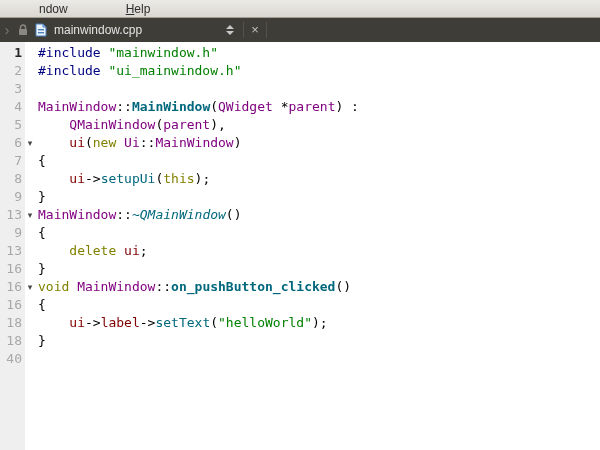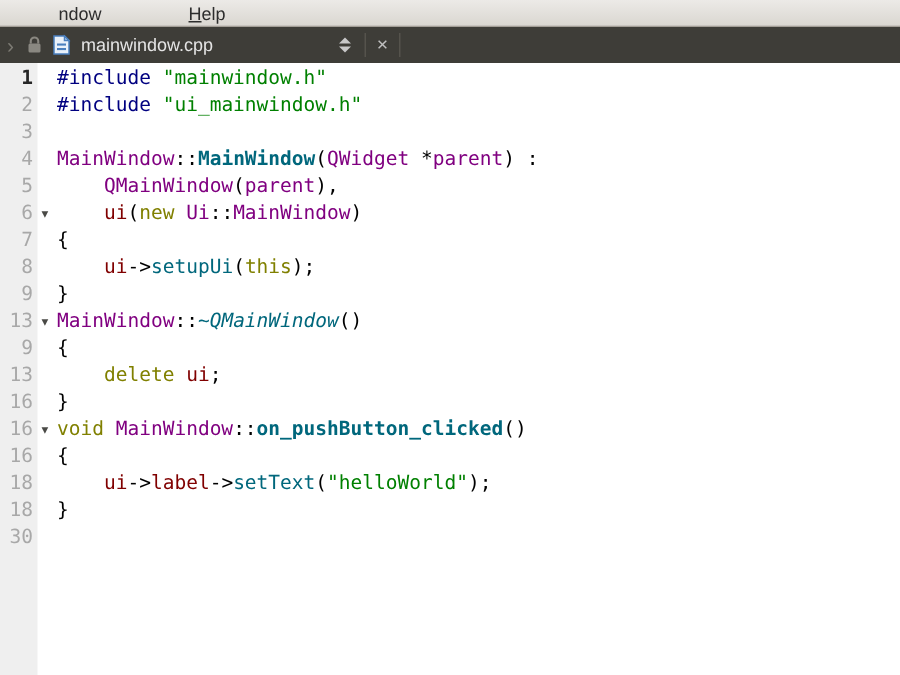--- a/index.html
+++ b/index.html
@@ -84,15 +84,15 @@
       <div class="line"><span class="num">8</span><span class="fold"></span><span class="code"><span style="color: rgb(0, 0, 0);">    </span><span style="color: rgb(128, 0, 0);">ui</span><span style="color: rgb(0, 0, 0);">-&gt;</span><span style="color: rgb(0, 103, 124);">setupUi</span><span style="color: rgb(0, 0, 0);">(</span><span style="color: rgb(128, 128, 0);">this</span><span style="color: rgb(0, 0, 0);">);</span></span></div>
       <div class="line"><span class="num">9</span><span class="fold"></span><span class="code"><span style="color: rgb(0, 0, 0);">}</span></span></div>
       <div class="line"><span class="num">13</span><span class="fold">▾</span><span class="code"><span style="color: rgb(128, 0, 128);">MainWindow</span><span style="color: rgb(0, 0, 0);">::</span><span style="color: rgb(0, 103, 124); font-style: italic;">~QMainWindow</span><span style="color: rgb(0, 0, 0);">()</span></span></div>
       <div class="line"><span class="num">9</span><span class="fold"></span><span class="code"><span style="color: rgb(0, 0, 0);">{</span></span></div>
       <div class="line"><span class="num">13</span><span class="fold"></span><span class="code"><span style="color: rgb(0, 0, 0);">    </span><span style="color: rgb(128, 128, 0);">delete</span><span style="color: rgb(0, 0, 0);"> </span><span style="color: rgb(128, 0, 0);">ui</span><span style="color: rgb(0, 0, 0);">;</span></span></div>
       <div class="line"><span class="num">16</span><span class="fold"></span><span class="code"><span style="color: rgb(0, 0, 0);">}</span></span></div>
       <div class="line"><span class="num">16</span><span class="fold">▾</span><span class="code"><span style="color: rgb(128, 128, 0);">void</span><span style="color: rgb(0, 0, 0);"> </span><span style="color: rgb(128, 0, 128);">MainWindow</span><span style="color: rgb(0, 0, 0);">::</span><span style="color: rgb(0, 103, 124); font-weight: bold;">on_pushButton_clicked</span><span style="color: rgb(0, 0, 0);">()</span></span></div>
       <div class="line"><span class="num">16</span><span class="fold"></span><span class="code"><span style="color: rgb(0, 0, 0);">{</span></span></div>
       <div class="line"><span class="num">18</span><span class="fold"></span><span class="code"><span style="color: rgb(0, 0, 0);">    </span><span style="color: rgb(128, 0, 0);">ui</span><span style="color: rgb(0, 0, 0);">-&gt;</span><span style="color: rgb(128, 0, 0);">label</span><span style="color: rgb(0, 0, 0);">-&gt;</span><span style="color: rgb(0, 103, 124);">setText</span><span style="color: rgb(0, 0, 0);">(</span><span style="color: rgb(0, 128, 0);">"helloWorld"</span><span style="color: rgb(0, 0, 0);">);</span></span></div>
       <div class="line"><span class="num">18</span><span class="fold"></span><span class="code"><span style="color: rgb(0, 0, 0);">}</span></span></div>
-      <div class="line"><span class="num">30</span><span class="fold"></span><span class="code"></span></div>
+      <div class="line"><span class="num">40</span><span class="fold"></span><span class="code"></span></div>
     </div>
 </div>
 
 </body></html>

